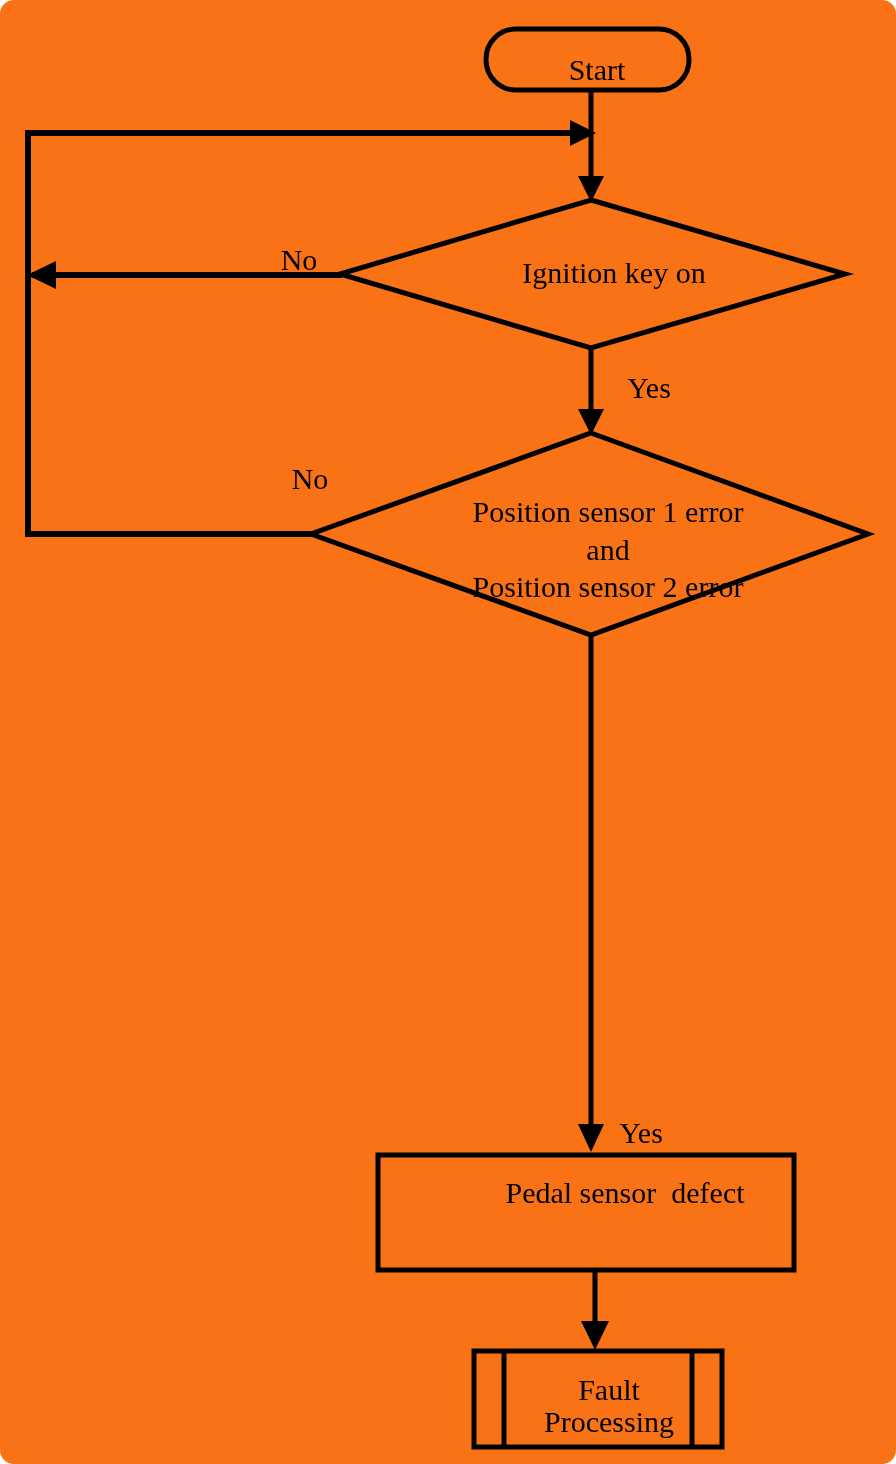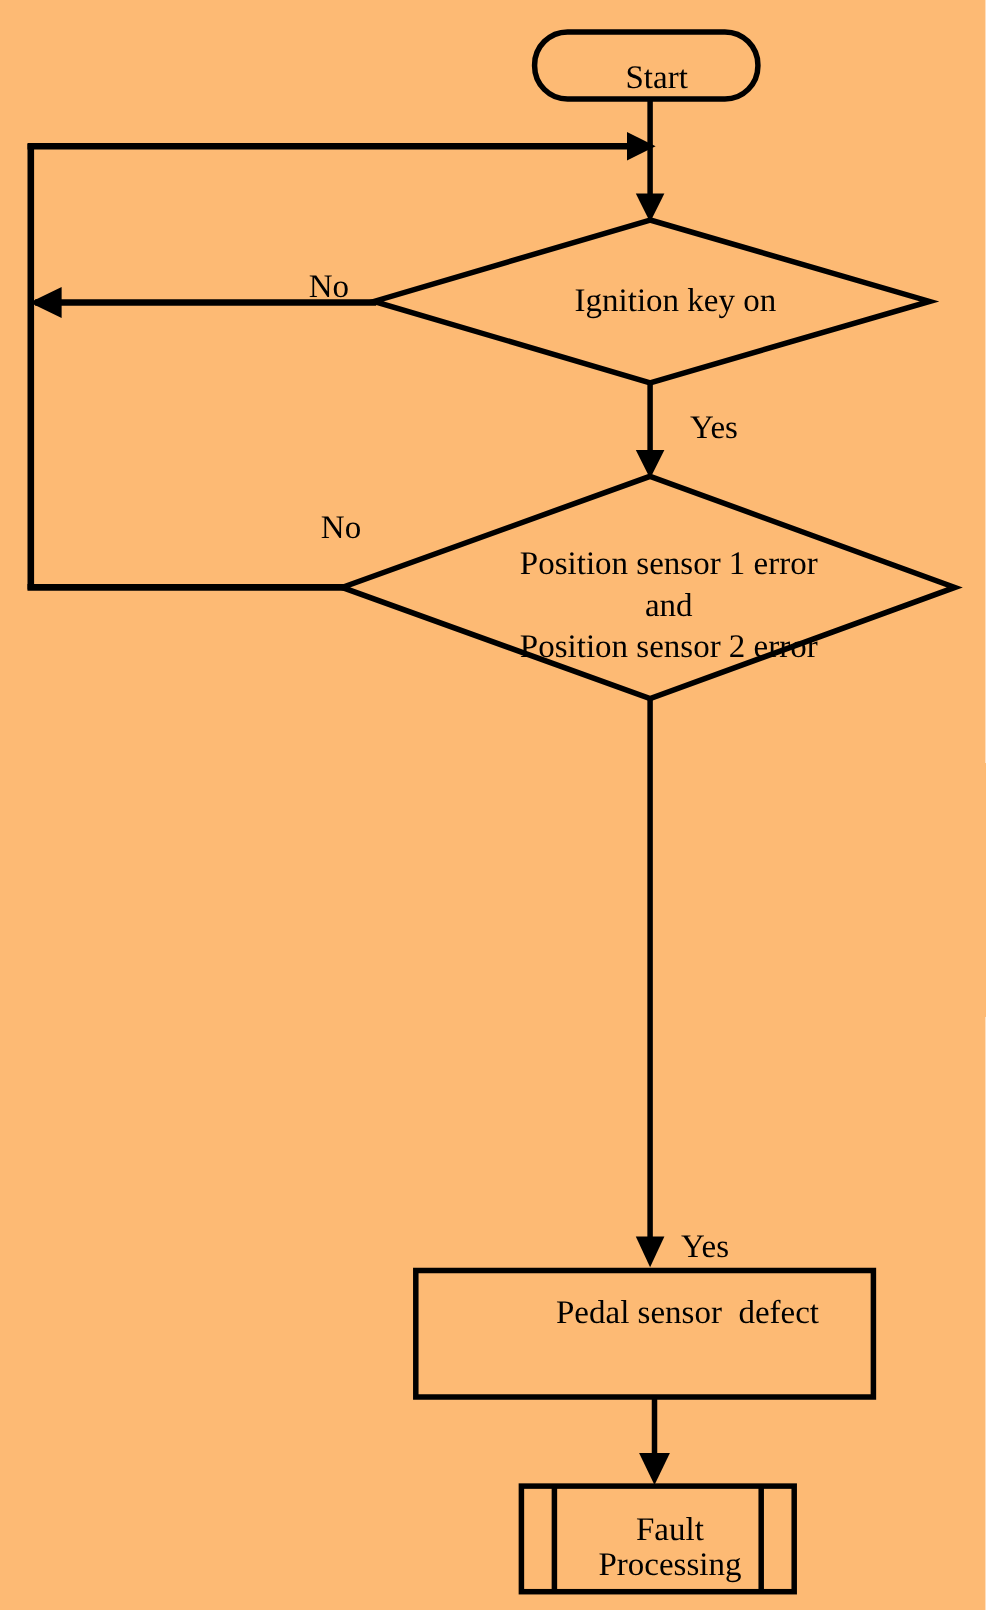--- a/index.html
+++ b/index.html
@@ -7,22 +7,23 @@
     padding: 0;
     background: #ffffff;
   }
   body {
     font-family: "Liberation Serif", "DejaVu Serif", serif;
   }
   #flowchart-canvas {
     position: relative;
     width: 896px;
     height: 1464px;
-    background: #fdba74;
+    background: #f97316;
     overflow: hidden;
+    border-radius: 14px;
   }
   svg.chart-svg {
     position: absolute;
     top: 0;
     left: 0;
     width: 896px;
     height: 1464px;
   }
   .shape-stroke {
     fill: none;

